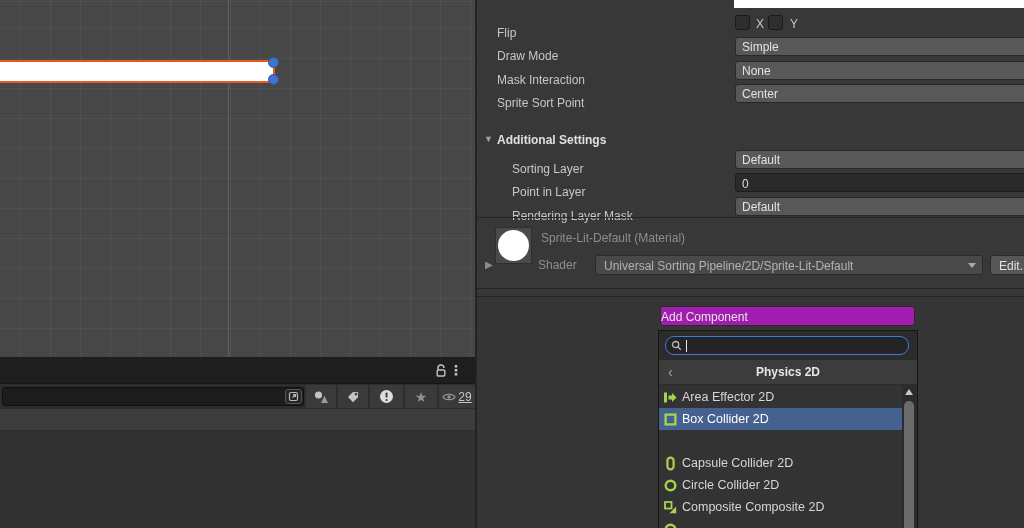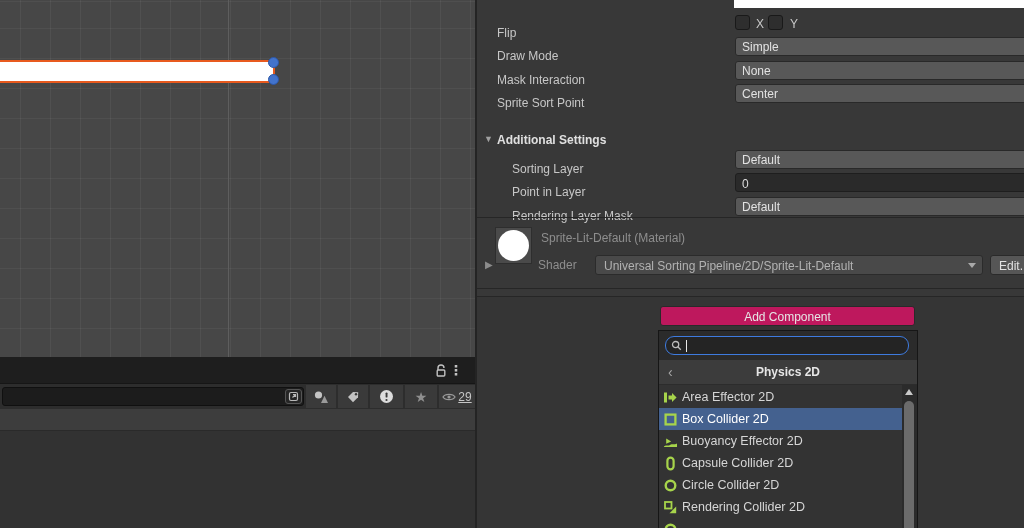--- a/index.html
+++ b/index.html
@@ -60,21 +60,21 @@
   #mat-sphere { position:absolute; left:2px; top:2px; width:31px; height:31px; border-radius:50%; background:#ffffff; }
   #mat-title { left:64px; top:231px; color:#8e8e8e; position:absolute; }
   #mat-fold { left:8px; top:259px; color:#8c8c8c; font-size:10px; position:absolute; }
   #shader-label { left:61px; top:258px; color:#8e8e8e; position:absolute;text-align:right; }
   #shader-dropdown { left:118px; top:255px; width:388px; height:20px; background:#494949; border:1px solid #2b2b2b; border-radius:3px; color:#b2b2b2; padding:3px 18px 0 8px; position:absolute; white-space:nowrap; overflow:hidden; }
   #shader-caret { position:absolute; right:6px; top:7px; width:0; height:0; border-left:4px solid transparent; border-right:4px solid transparent; border-top:5px solid #aaaaaa; }
   #edit-button { left:513px; top:255px; width:60px; height:20px; background:#565656; border:1px solid #2a2a2a; border-radius:3px; color:#e2e2e2; padding:3px 0 0 8px; position:absolute; white-space:nowrap; }
 
   #inspector-lower { left:0; top:297px; width:100%; height:231px; background:#353535; position:absolute; }
 
-  #add-component-button { left:183px; top:306px; width:255px; height:20px; background:#be185d; border:1px solid #2a2a2a; border-radius:3px; color:#e6e6e6; text-align:center; padding-top:3px; position:absolute; }
+  #add-component-button { left:183px; top:306px; width:255px; height:20px; background:#a21caf; border:1px solid #2a2a2a; border-radius:3px; color:#e6e6e6; padding-top:3px; position:absolute; }
 
   
   #component-panel { left:181px; top:330px; width:260px; height:198px; background:#333333; border:1px solid #161616; border-bottom:none; position:absolute; overflow:hidden; }
   #panel-search-strip { position:absolute; left:0; top:0; width:100%; height:29px; background:#2b2b2b; }
   #component-search { position:absolute; left:6px; top:5px; right:8px; height:19px; background:#242424; border:1px solid #3e7bdf; border-radius:9px; display:flex; align-items:center; padding-left:5px; gap:4px; }
   #search-cursor { width:1px; height:12px; background:#e8e8e8; }
   #panel-header { position:absolute; left:0; top:29px; width:100%; height:25px; background:#3c3c3c; border-bottom:1px solid #2c2c2c; }
   #panel-back { position:absolute; left:9px; top:4px; color:#a8a8a8; font-size:14px; }
   #panel-title { width:100%; text-align:center; padding-top:5px; font-weight:bold; color:#e6e6e6; }
   #component-list { position:absolute; left:0; top:54px; width:245px; bottom:0; }
@@ -251,48 +251,41 @@
         <span>Area Effector 2D</span>
       </div>
 
       <div class="comp-row selected" style="top:23px">
         <svg class="cicon" viewBox="0 0 15 15">
           <rect x="2.6" y="2.6" width="9.8" height="9.8" fill="none" stroke="#a7d44b" stroke-width="2.3"></rect>
         </svg>
         <span>Box Collider 2D</span>
       </div>
 
-      <div class="comp-row" style="top:45px">
-        <svg class="cicon" viewBox="0 0 15 15">
-          <path d="M1 12.5 C3 10.5 5 12.5 7 11 C9 9.5 11 11 14 9.5 L14 13 L1 13 Z" fill="#a7d44b"></path>
-          <path d="M3.2 9.8 L3.2 4.5 L8.2 7.4 Z" fill="#a7d44b"></path>
-        </svg>
-        <span>Buoyancy Effector 2D</span>
-      </div>
 
       <div class="comp-row" style="top:67px">
         <svg class="cicon" viewBox="0 0 15 15">
           <rect x="4.4" y="1.6" width="6.2" height="11.8" rx="3.1" fill="none" stroke="#a7d44b" stroke-width="2.2"></rect>
         </svg>
         <span>Capsule Collider 2D</span>
       </div>
 
       <div class="comp-row" style="top:89px">
         <svg class="cicon" viewBox="0 0 15 15">
           <circle cx="7.5" cy="7.5" r="4.8" fill="none" stroke="#a7d44b" stroke-width="2.4"></circle>
         </svg>
         <span>Circle Collider 2D</span>
       </div>
 
       <div class="comp-row" style="top:111px">
         <svg class="cicon" viewBox="0 0 15 15">
           <rect x="2" y="2" width="6.5" height="6.5" fill="none" stroke="#a7d44b" stroke-width="1.8"></rect>
           <path d="M6.5 13.2 L13.2 13.2 L13.2 6.5 Z" fill="#a7d44b"></path>
         </svg>
-        <span>Rendering Collider 2D</span>
+        <span>Composite Composite 2D</span>
       </div>
 
       <div class="comp-row" style="top:133px">
         <svg class="cicon" viewBox="0 0 15 15">
           <circle cx="7.5" cy="7.5" r="4.8" fill="none" stroke="#a7d44b" stroke-width="2.4"></circle>
         </svg>
       </div>
     </div>
 
     <div id="panel-scrollbar">

